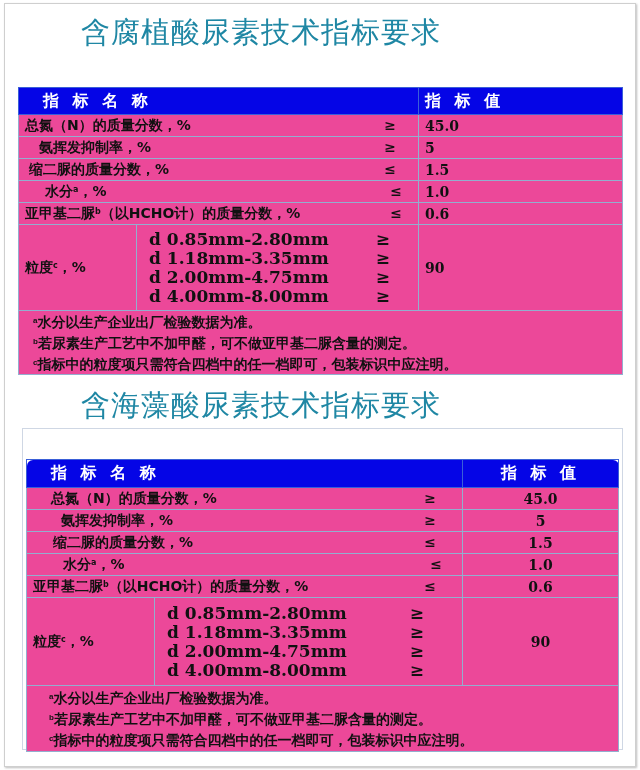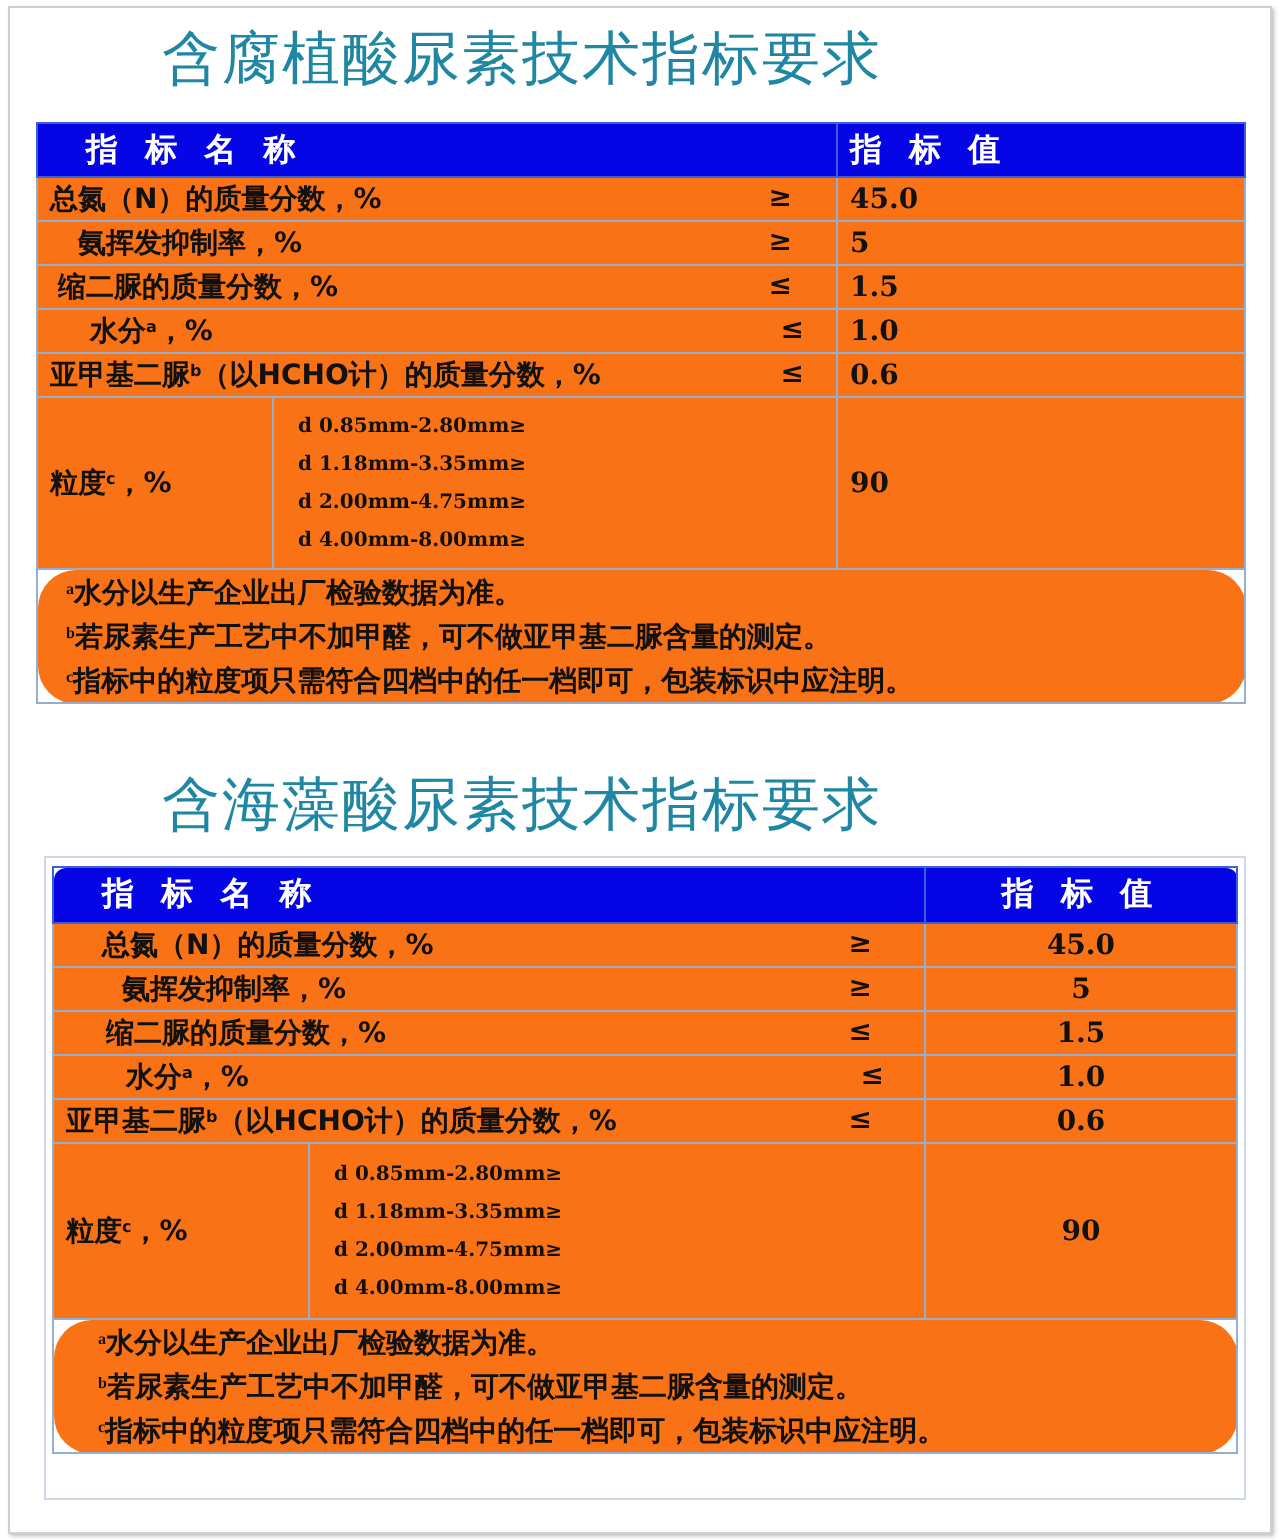--- a/index.html
+++ b/index.html
@@ -6,29 +6,29 @@
   body {
     width: 640px; height: 770px; background: #ffffff; position: relative; overflow: hidden;
     font-family: "DejaVu Serif", "Liberation Serif", serif; color: #111;
   }
   .frame {
     position: absolute; left: 4px; top: 3px; width: 630px; height: 762px;
     border: 1px solid #cfcfcf; box-shadow: 1px 1px 2px #bdbdbd; background: #fff;
   }
   .title {
     position: absolute; left: 0; width: 522px; text-align: center;
-    font-family: Liberation Mono, monospace;
+    font-family: Liberation Sans, sans-serif;
     color: #1f87a4; font-size: 29px; letter-spacing: 1px; line-height: 36px;
   }
-  .tbl { position: absolute; border-collapse: collapse; table-layout: fixed; }
-  .tbl td { border: 1px solid #93aecf; background: #f97316; padding: 0; font-size: 14px; font-weight: bold; white-space: nowrap; overflow: hidden; }
+  .tbl { position: absolute; border-collapse: collapse; table-layout: fixed; margin-top: 26px; }
+  .tbl td { border: 1px solid #93aecf; background: #ec4899; padding: 0; font-size: 14px; font-weight: bold; white-space: nowrap; overflow: hidden; }
   .tbl tr.hdr td { background: #0505e6; color: #ffffff; border-color: #3a5fd8; font-family: "DejaVu Sans", "Liberation Sans", sans-serif; font-size: 16px; letter-spacing: 4px; }
   .lbl { font-family: "DejaVu Sans", "Liberation Sans", sans-serif; font-weight: bold; }
-  .sz { display: flex; padding-right: 28px; padding-left: 12px; height: 19px; line-height: 19px; font-weight: bold; font-size: 10px; }
-  .note { font-family: Liberation Serif, serif; font-size: 13px; line-height: 19px; padding-left: 14px !important; white-space: normal !important; border-radius: 19px; }
+  .sz { display: flex; justify-content: space-between; padding-right: 28px; padding-left: 12px; height: 19px; line-height: 19px; font-weight: bold; font-size: 17px; }
+  .note { font-family: Liberation Sans, sans-serif; font-size: 13px; line-height: 19px; padding-left: 14px !important; white-space: normal !important; }
   .note sup, .lbl sup { font-size: 8px; vertical-align: 4px; }
   .t1 { left: 18px; top: 61px; width: 604px; }
   .t2 { left: 26px; top: 433px; width: 592px; }
   .t2 tr.hdr td:first-child { border-top-left-radius: 6px; }
   .t2 tr.hdr td:last-child { border-top-right-radius: 6px; }
   .t2wrap { position: absolute; left: 22px; top: 428px; width: 599px; height: 320px; border: 1px solid #cfd7e4; }
   .ctr { text-align: center; }
 </style>
 </head>
 <body>

